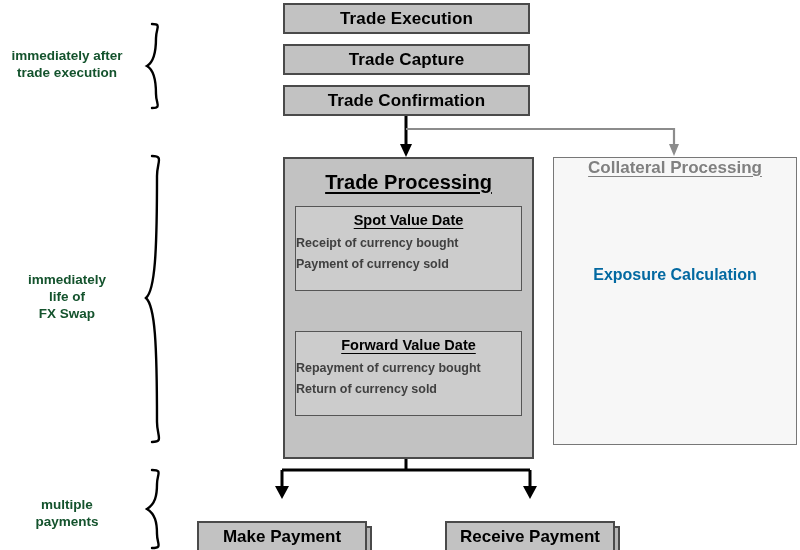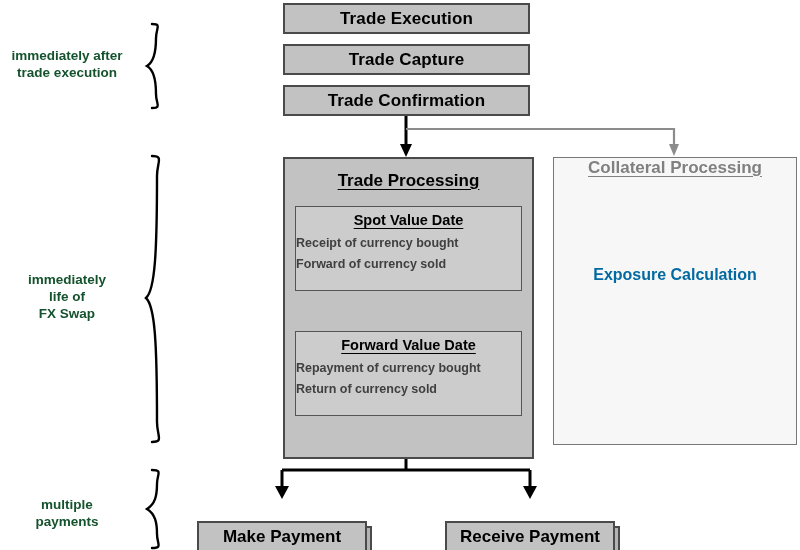--- a/index.html
+++ b/index.html
@@ -46,21 +46,21 @@
   
   .phase-box-light {
     background: #f7f7f7;
     border: 1.5px solid #777777;
     display: block;
   }
 
   .phase-title {
     text-align: center;
     font-weight: bold;
-    font-size: 17px;
+    font-size: 20px;
     color: #000000;
     text-decoration: underline;
     text-underline-offset: 3px;
   }
   .phase-title-gray {
     text-align: center;
     font-weight: bold;
     font-size: 17px;
     color: #808080;
     text-decoration: underline;
@@ -199,21 +199,21 @@
     <span>Trade Confirmation</span>
   </div>
 
   <div class="phase-box abs" style="left:283px; top:157px; width:247px; height:286px; padding-top:12px;">
 
     <div class="phase-title">Trade Processing</div>
 
     <div class="inner-box" style="position:absolute; left:10px; top:47px; width:227px; height:85px;">
       <div class="inner-title">Spot Value Date</div>
       <div class="inner-line">Receipt of currency bought</div>
-      <div class="inner-line">Forward of currency sold</div>
+      <div class="inner-line">Payment of currency sold</div>
     </div>
 
     <div class="inner-box" style="position:absolute; left:10px; top:172px; width:227px; height:85px;">
       <div class="inner-title">Forward Value Date</div>
       <div class="inner-line">Repayment of currency bought</div>
       <div class="inner-line">Return of currency sold</div>
     </div>
   </div>
 
   <div class="phase-box-light abs" style="left:553px; top:157px; width:242px; height:286px; ">

